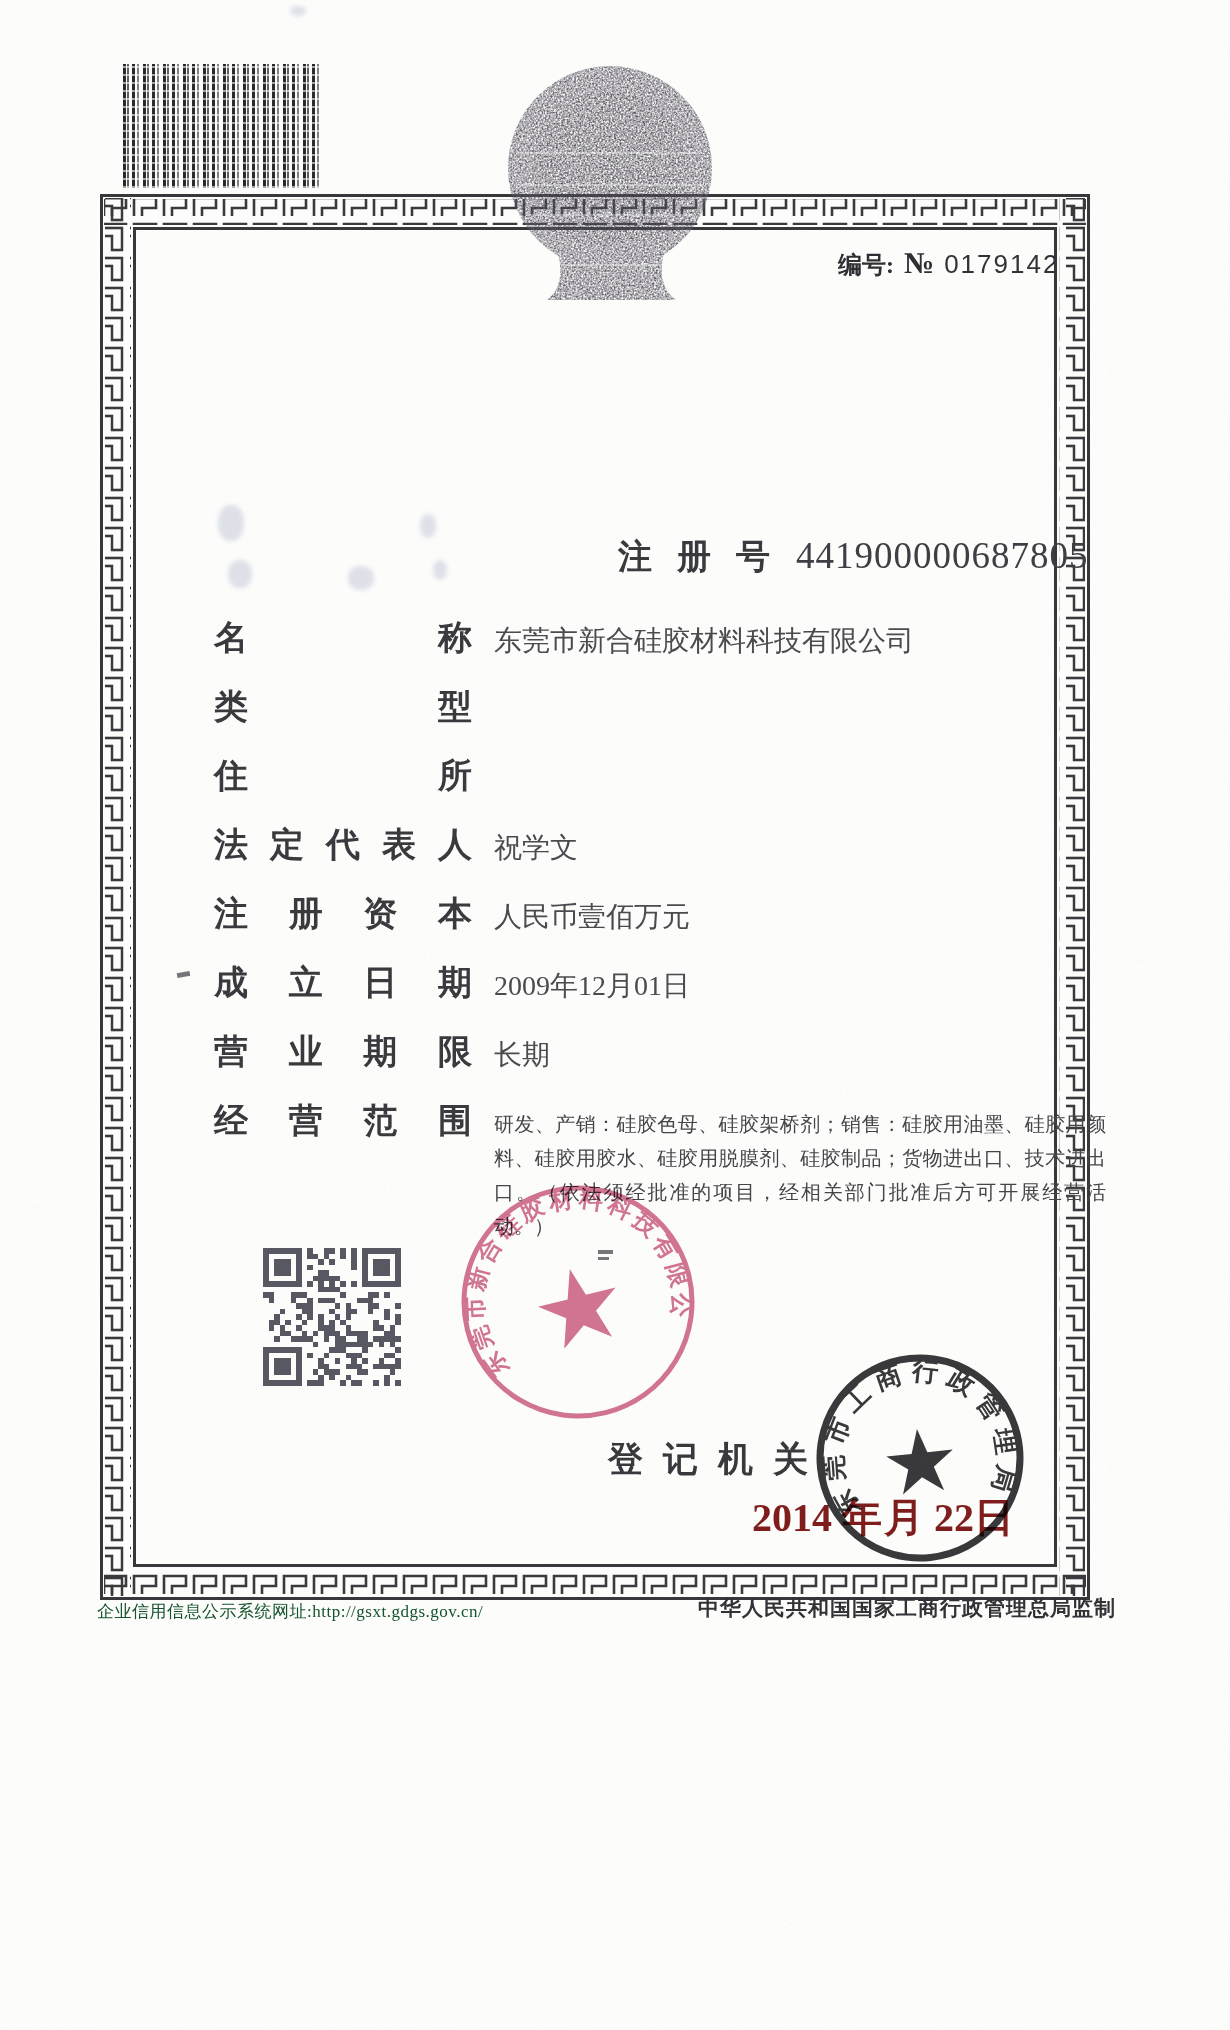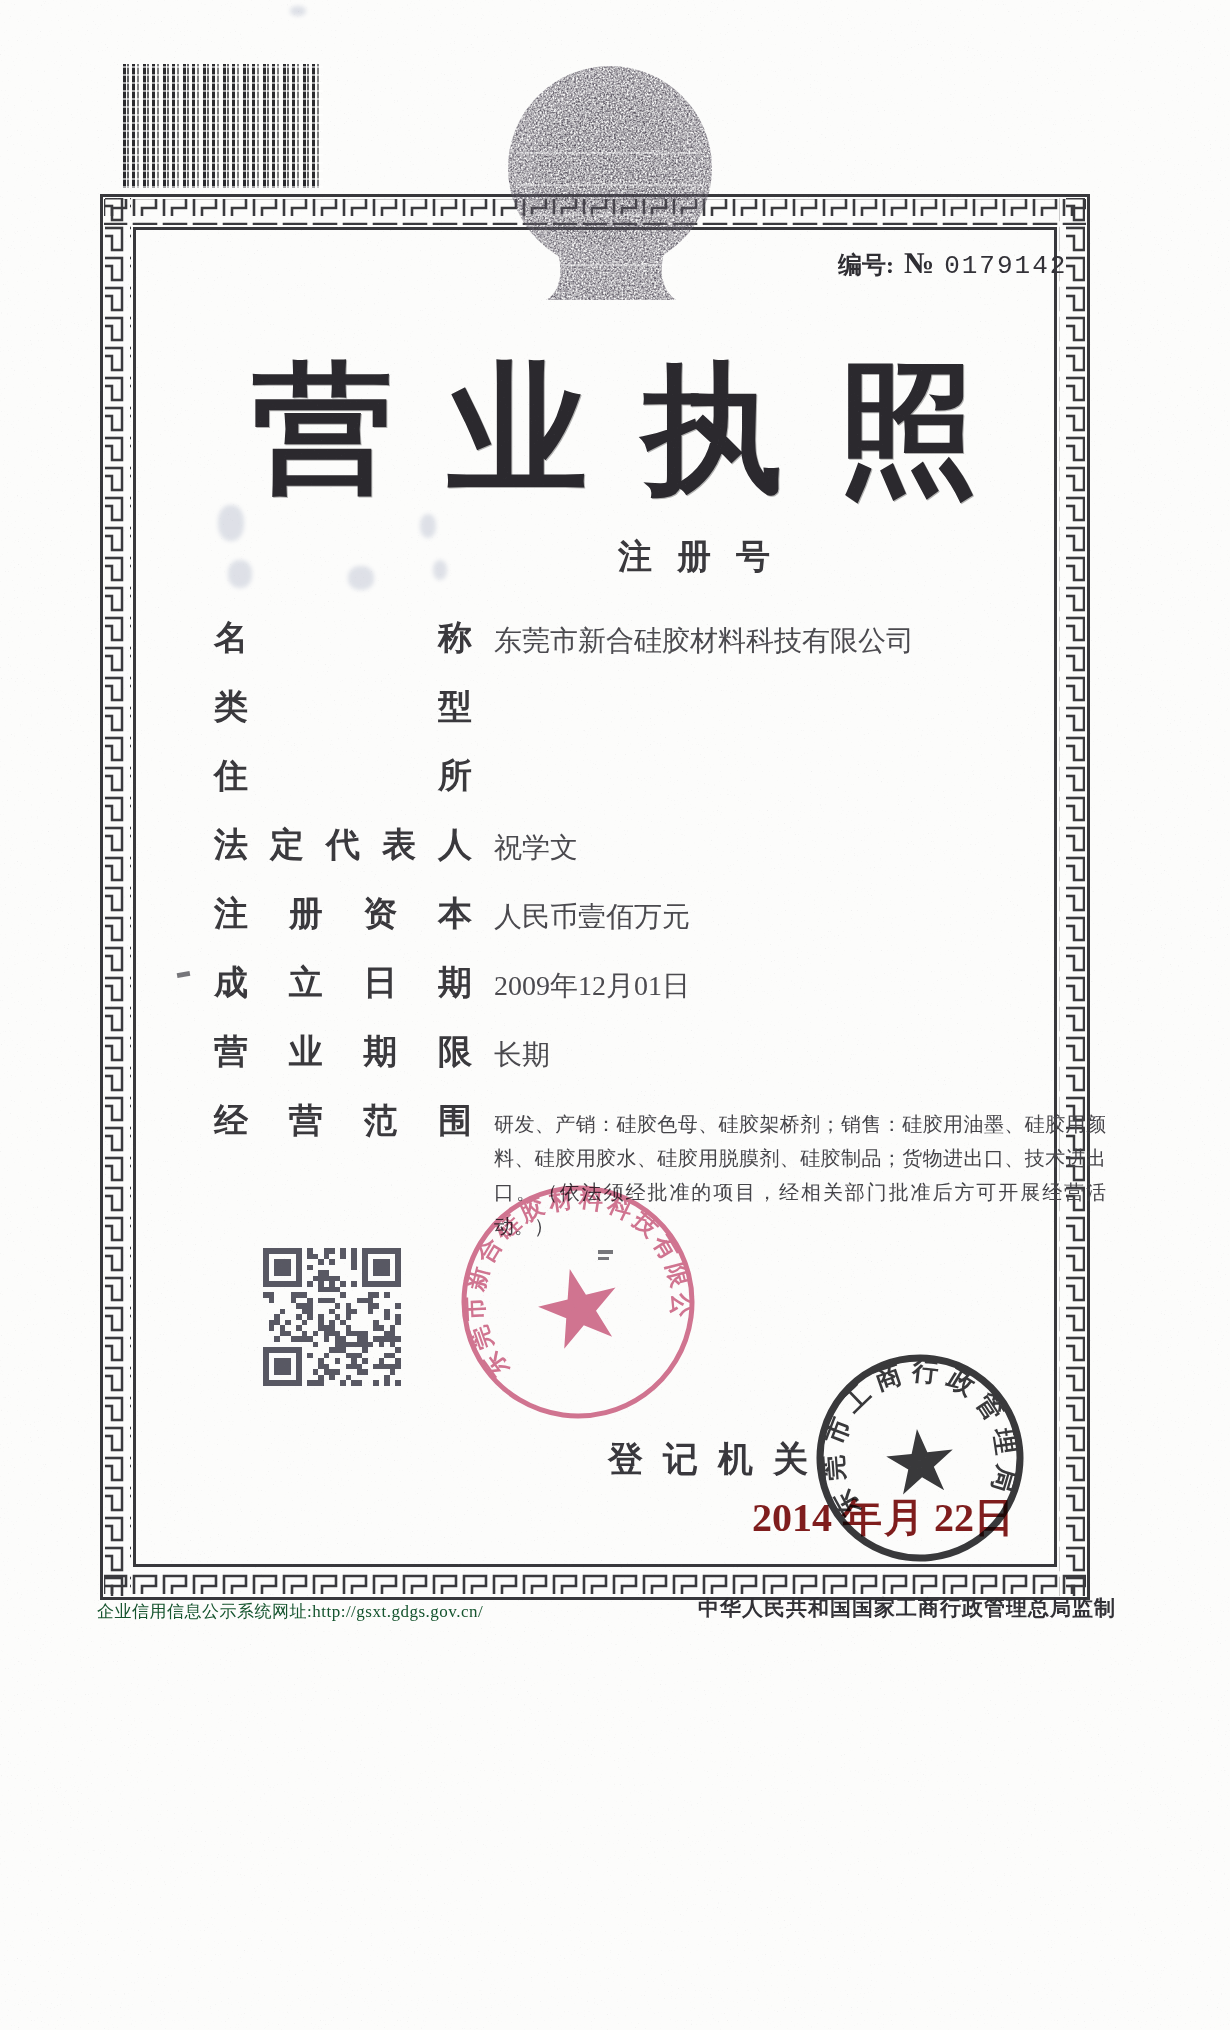--- a/index.html
+++ b/index.html
@@ -21,21 +21,21 @@
   
   .emblem{position:absolute;left:500px;top:56px;width:220px;height:248px;z-index:2;}
 
   
   .frame{position:absolute;left:100px;top:194px;z-index:1;}
 
   
   .serial{position:absolute;left:838px;top:246px;display:flex;align-items:baseline;gap:10px;color:#2f2e33;z-index:3;}
   .serial-label{font-size:24px;font-weight:700;}
   .serial-no{font-size:30px;font-weight:700;}
-  .serial-num{font-size:26px;font-family:Liberation Mono, monospace;letter-spacing:2px;color:#333238;}
+  .serial-num{font-size:26px;font-family:Liberation Sans, sans-serif;letter-spacing:2px;color:#333238;}
 
   
   .license-title{position:absolute;left:0;top:336px;width:1230px;text-align:center;z-index:3;
     font-size:140px;font-weight:700;letter-spacing:55px;text-indent:55px;color:#2b292e;
     text-shadow:1px 1px 0 rgba(40,40,40,.35);}
 
   
   .reg-line{position:absolute;left:618px;top:534px;display:flex;align-items:baseline;z-index:3;}
   .reg-label{width:152px;display:flex;justify-content:space-between;font-size:34px;font-weight:700;color:#3a393d;}
   .reg-value{margin-left:26px;font-size:37px;color:#3f3e45;letter-spacing:1px;}
@@ -118,28 +118,28 @@
     <rect x="5" y="4" width="26" height="1398" fill="url(#gkv)"></rect>
     <rect x="959" y="4" width="26" height="1398" fill="url(#gkv)"></rect>
   </svg>
 
   <div class="serial">
     <span class="serial-label">编号:</span>
     <span class="serial-no">№</span>
     <span class="serial-num">0179142</span>
   </div>
 
-  <div class="license-title">营业执照</div>
 
   <div class="reg-line">
     <span class="reg-label">
         <span>注</span>
         <span>册</span>
         <span>号</span>
       </span>
+    <span class="reg-value">441900000687805</span>
   </div>
 
   <div class="fields">
 
       <div class="field-row">
         <div class="field-label">
           <span>名</span>
           <span>称</span>
         </div>
         <div class="field-value">东莞市新合硅胶材料科技有限公司</div>

